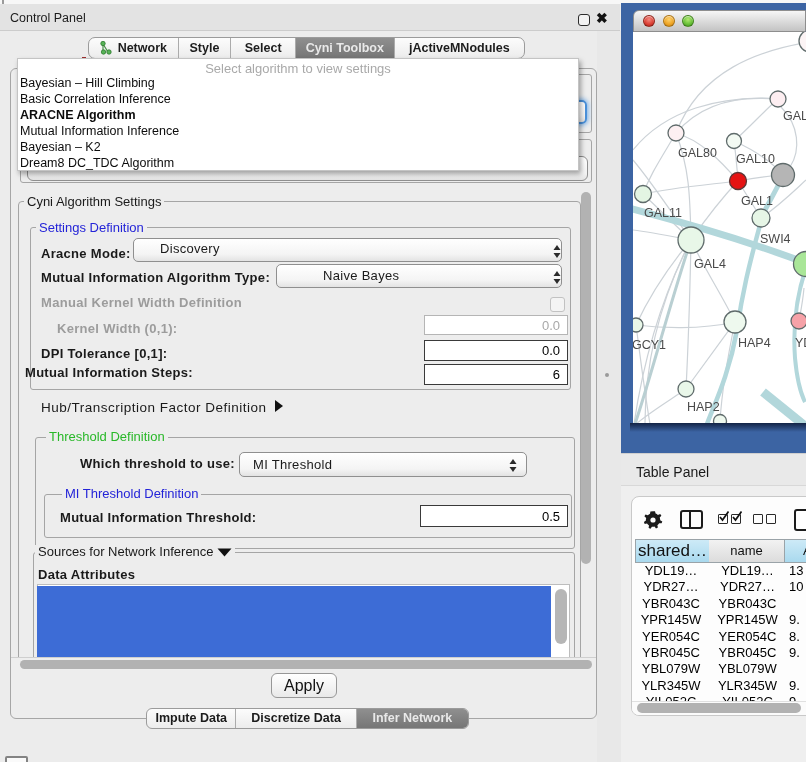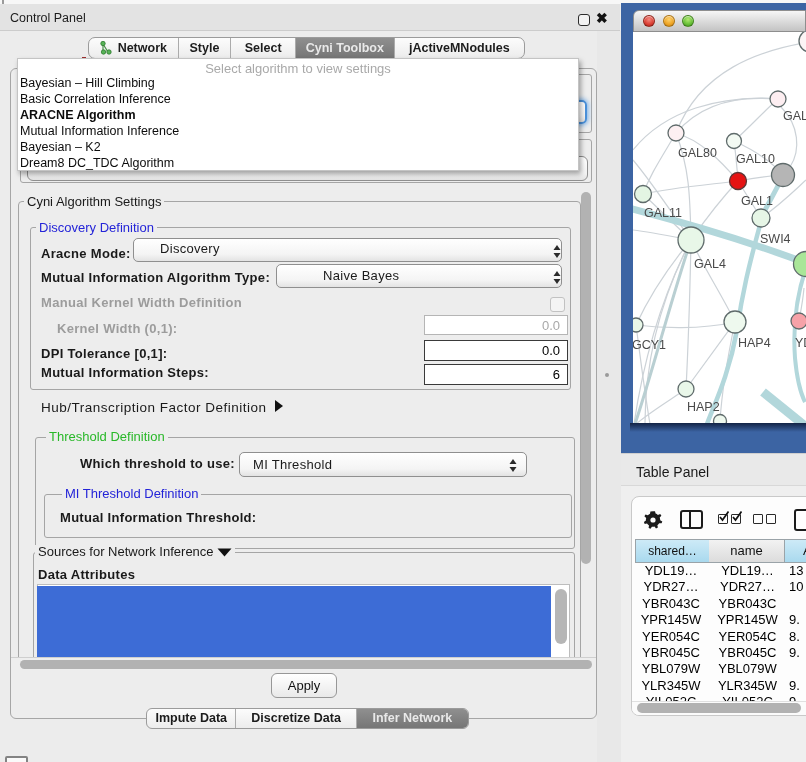--- a/index.html
+++ b/index.html
@@ -59,21 +59,21 @@
         <div class="grp" style="left:20px;top:74px;width:572px;height:59px;"></div>
         <div class="combo" style="left:27px;top:100px;width:560px;height:24px;border:2px solid #4a90d9;box-shadow:0 0 5px 1px #74aee8;"></div>
 
         <div class="grp" style="left:20px;top:139px;width:572px;height:44px;"></div>
         <div class="combo" style="left:27px;top:156px;width:561px;height:25px;border-radius:6px;"></div>
 
         <div class="grp" style="left:18px;top:201px;width:563px;height:470px;border-radius:4px;"></div>
         <div class="glab" style="left:24px;top:195px;color:#1a1a1a;">Cyni Algorithm Settings</div>
 
         <div class="grp" style="left:30px;top:227px;width:541px;height:163px;"></div>
-        <div class="glab" style="left:36px;top:221px;color:#2424d8;">Discovery Definition</div>
+        <div class="glab" style="left:36px;top:221px;color:#2424d8;">Settings Definition</div>
 
         <div class="lbl b" style="left:41px;top:246px;">Aracne Mode:</div>
         <div class="combo" style="left:133px;top:238px;width:429px;height:24px;"></div>
         <div class="lbl" style="left:160px;top:241px;">Discovery</div>
         <div class="ab" style="left:553px;top:244px;"><svg width="8" height="13">
               <path d="M4,0 L7.5,5 L0.5,5 Z" fill="#2b2b2b"></path>
               <path d="M4,13 L7.5,8 L0.5,8 Z" fill="#2b2b2b"></path>
             </svg></div>
 
         <div class="lbl b" style="left:41px;top:270px;">Mutual Information Algorithm Type:</div>
@@ -86,21 +86,21 @@
 
         <div class="lbl b" style="left:41px;top:295px;color:#9c9c9c;">Manual Kernel Width Definition</div>
         <div class="ab" style="left:550px;top:297px;width:13px;height:13px;border:1px solid #c2c2c2;border-radius:3px;background:#f4f4f4;"></div>
 
         <div class="lbl b" style="left:41px;top:321px;color:#9c9c9c;margin-left:16px;">Kernel Width (0,1):</div>
         <div class="fld" style="left:424px;top:315px;width:144px;height:20px;border:1px solid #b5b5b5;color:#a8a8a8;">0.0</div>
 
         <div class="lbl b" style="left:41px;top:346px;">DPI Tolerance [0,1]:</div>
         <div class="fld" style="left:424px;top:340px;width:144px;height:21px;border:1.5px solid #3a3a3a;color:#000;">0.0</div>
 
-        <div class="lbl b" style="left:41px;top:365px;">Mutual Information Steps:</div>
+        <div class="lbl b" style="left:25px;top:365px;">Mutual Information Steps:</div>
         <div class="fld" style="left:424px;top:364px;width:144px;height:21px;border:1.5px solid #3a3a3a;color:#000;">6</div>
 
         <div class="lbl" style="left:41px;top:400px;font-size:13.5px;letter-spacing:0.5px;">Hub/Transcription Factor Definition</div>
         <div class="ab" style="left:273px;top:399px;"><svg width="11" height="14">
               <path d="M2,1 L10,7 L2,13 Z" fill="#111"></path>
             </svg></div>
 
         <div class="grp" style="left:35px;top:437px;width:540px;height:112px;"></div>
         <div class="glab" style="left:46px;top:430px;color:#29b829;">Threshold Definition</div>
 
@@ -108,40 +108,41 @@
         <div class="combo" style="left:239px;top:452px;width:288px;height:25px;"></div>
         <div class="lbl" style="left:253px;top:457px;">MI Threshold</div>
         <div class="ab" style="left:509px;top:458px;"><svg width="8" height="13">
               <path d="M4,0 L7.5,5 L0.5,5 Z" fill="#2b2b2b"></path>
               <path d="M4,13 L7.5,8 L0.5,8 Z" fill="#2b2b2b"></path>
             </svg></div>
 
         <div class="grp" style="left:44px;top:494px;width:528px;height:44px;"></div>
         <div class="glab" style="left:62px;top:487px;color:#2424d8;">MI Threshold Definition</div>
         <div class="lbl b" style="left:60px;top:510px;">Mutual Information Threshold:</div>
+        <div class="fld" style="left:420px;top:505px;width:148px;height:22px;border:1.5px solid #3a3a3a;color:#000;line-height:21px;">0.5</div>
 
         <div class="grp" style="left:33px;top:552px;width:542px;height:130px;"></div>
         <div class="glab" style="left:35px;top:545px;color:#1a1a1a;">Sources for Network Inference&nbsp;<svg width="15" height="9" style="vertical-align:middle;">
               <path d="M0.5,0.5 L14.5,0.5 L7.5,8.5 Z" fill="#111"></path>
             </svg></div>
         <div class="lbl b" style="left:38px;top:567px;">Data Attributes</div>
 
         <div class="ab" style="left:37px;top:584px;width:533px;height:80px;background:#ffffff;border:1px solid #bdbdbd;box-sizing:border-box;"></div>
         <div class="ab" style="left:37px;top:586px;width:514px;height:71px;background:#3d6cd6;"></div>
         <div class="ab" style="left:555px;top:589px;width:12px;height:55px;background:#b6b6b6;border-radius:6px;"></div>
       </div>
     </div>
   </div>
 
   <div class="ab" style="left:581px;top:192px;width:10px;height:372px;background:#b2b2b2;border-radius:5px;"></div>
 
   <div class="ab" style="left:11px;top:657px;width:585px;height:13px;background:#eeeeee;border-top:1px solid #cfcfcf;box-sizing:border-box;"></div>
   <div class="ab" style="left:20px;top:659.5px;width:572px;height:9px;background:#b2b2b2;border-radius:5px;"></div>
 
-  <div class="ab" style="left:271px;top:673px;width:66px;height:25px;border:1px solid #979797;border-radius:6px;background:linear-gradient(#ffffff,#e9e9e9);box-sizing:border-box;text-align:center;font-size:13px;line-height:23px;color:#111;">Apply</div>
+  <div class="ab" style="left:271px;top:673px;width:66px;height:25px;border:1px solid #979797;border-radius:6px;background:linear-gradient(#ffffff,#e9e9e9);box-sizing:border-box;text-align:center;font-size:16px;line-height:23px;color:#111;">Apply</div>
 
   <div class="tabseg" style="left:146px;top:707.5px;width:323px;height:21px;border-radius:6px;">
     <div class="t" style="width:90px;">Impute Data</div>
     <div class="t" style="width:121px;">Discretize Data</div>
     <div class="t sel" style="width:112px;">Infer Network</div>
   </div>
 
   <div class="ab" style="left:5px;top:756px;width:19px;height:10px;border:2px solid #838383;border-radius:2px;background:#fafafa;"></div>
 
   <div class="ab" style="left:17px;top:58px;width:562px;height:113px;background:#ffffff;border:1px solid #c4c4c4;box-shadow:2px 3px 5px rgba(0,0,0,0.35);box-sizing:border-box;">
@@ -256,21 +257,21 @@
           <path d="M2,7 L4.5,10 L10.5,1.5" fill="none" stroke="#111" stroke-width="1.7"></path>
         </svg></div>
     <div class="ab" style="left:99px;top:17px;width:8px;height:8px;border:1.4px solid #2a2a2a;border-radius:1px;"></div>
     <div class="ab" style="left:99px;top:12px;"><svg width="12" height="13">
           <path d="M2,7 L4.5,10 L10.5,1.5" fill="none" stroke="#111" stroke-width="1.7"></path>
         </svg></div>
     <div class="ab" style="left:121px;top:17px;width:8px;height:8px;border:1.4px solid #2a2a2a;border-radius:1px;"></div>
     <div class="ab" style="left:134px;top:17px;width:8px;height:8px;border:1.4px solid #2a2a2a;border-radius:1px;"></div>
     <div class="ab" style="left:162px;top:12px;width:14px;height:18px;border:2px solid #1c1c1c;border-radius:3px;background:#fff;"></div>
 
-    <div class="ab" style="left:3px;top:42px;width:75px;height:24px;background:linear-gradient(#cdeaf7,#a9d9ee);border:1px solid #9aa3a8;box-sizing:border-box;text-align:center;font-size:12px;line-height:22px;color:#111;">shared…</div>
+    <div class="ab" style="left:3px;top:42px;width:75px;height:24px;background:linear-gradient(#cdeaf7,#a9d9ee);border:1px solid #9aa3a8;box-sizing:border-box;text-align:center;font-size:17px;line-height:22px;color:#111;">shared…</div>
     <div class="ab" style="left:77px;top:42px;width:76px;height:24px;background:linear-gradient(#f2f2f2,#dcdcdc);border:1px solid #9aa3a8;border-left:none;box-sizing:border-box;text-align:center;font-size:13px;line-height:22px;color:#111;">name</div>
     <div class="ab" style="left:152px;top:42px;width:33px;height:24px;background:linear-gradient(#cdeaf7,#a9d9ee);border:1px solid #9aa3a8;border-left:1px solid #9aa3a8;border-right:none;box-sizing:border-box;font-size:13px;line-height:22px;color:#111;padding-left:18px;">A</div>
 
     <div class="ab" style="left:0;top:66px;width:185px;height:138px;overflow:hidden;font-size:13px;color:#000;">
       <div style="height:16.4px;line-height:16.4px;"><span style="display:inline-block;width:78px;text-align:center;">YDL19…</span><span style="display:inline-block;width:75px;text-align:center;">YDL19…</span><span style="display:inline-block;padding-left:4px;">13</span></div>
       <div style="height:16.4px;line-height:16.4px;"><span style="display:inline-block;width:78px;text-align:center;">YDR27…</span><span style="display:inline-block;width:75px;text-align:center;">YDR27…</span><span style="display:inline-block;padding-left:4px;">10</span></div>
       <div style="height:16.4px;line-height:16.4px;"><span style="display:inline-block;width:78px;text-align:center;">YBR043C</span><span style="display:inline-block;width:75px;text-align:center;">YBR043C</span></div>
       <div style="height:16.4px;line-height:16.4px;"><span style="display:inline-block;width:78px;text-align:center;">YPR145W</span><span style="display:inline-block;width:75px;text-align:center;">YPR145W</span><span style="display:inline-block;padding-left:4px;">9.</span></div>
       <div style="height:16.4px;line-height:16.4px;"><span style="display:inline-block;width:78px;text-align:center;">YER054C</span><span style="display:inline-block;width:75px;text-align:center;">YER054C</span><span style="display:inline-block;padding-left:4px;">8.</span></div>
       <div style="height:16.4px;line-height:16.4px;"><span style="display:inline-block;width:78px;text-align:center;">YBR045C</span><span style="display:inline-block;width:75px;text-align:center;">YBR045C</span><span style="display:inline-block;padding-left:4px;">9.</span></div>

